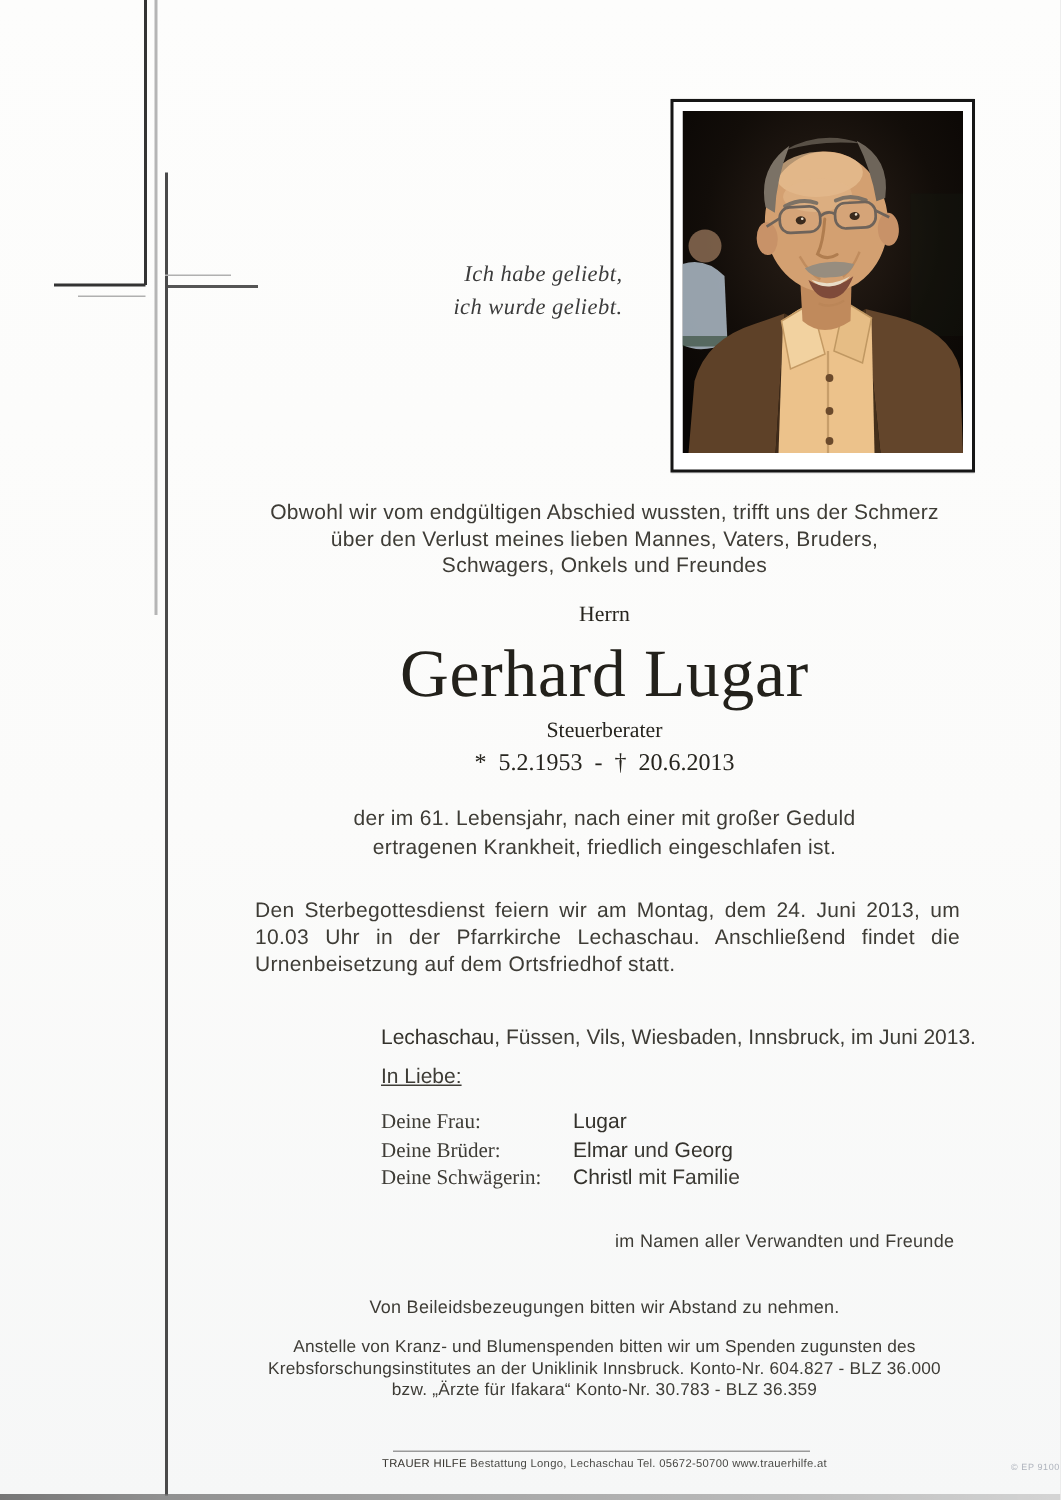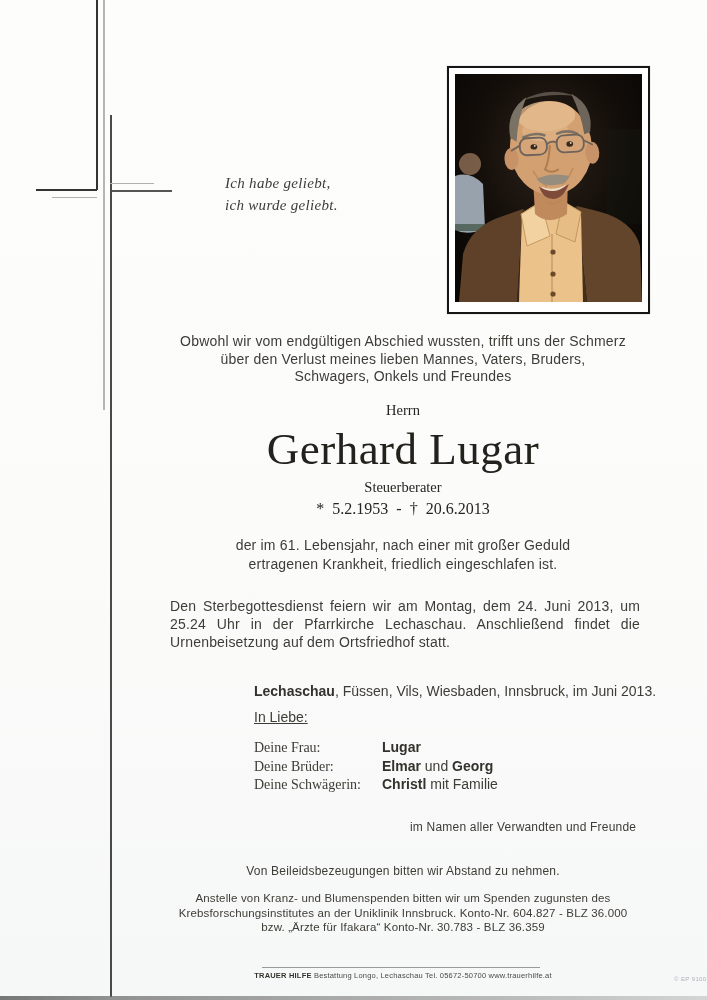--- a/index.html
+++ b/index.html
@@ -11,21 +11,21 @@
     overflow:hidden;
     font-family:"Liberation Sans",sans-serif;
     color:#3e3c36;
   }
   
   .xline{position:absolute;}
   
   .center-col{position:absolute;left:85px;width:636px;text-align:center;}
   .quote{
     position:absolute;left:225px;top:172px;width:190px;
-    text-align:left;
+    text-align:right;
     font-family:"Liberation Serif",serif;
     font-style:italic;
     font-size:15px;line-height:22px;
     color:#3c3c3c;letter-spacing:.3px;
   }
   .photo-frame{
     position:absolute;left:447px;top:66px;
     background:#fff;border:2px solid #161616;padding:6px;
     box-shadow:0 0 1px rgba(0,0,0,.3);
   }
@@ -40,21 +40,21 @@
   .passing{top:536px;font-size:14px;line-height:18.5px;letter-spacing:.2px;}
   .service{
     position:absolute;left:170px;top:598px;width:470px;
     font-size:14px;line-height:17.8px;text-align:justify;letter-spacing:.2px;
   }
   .dateline{position:absolute;left:254px;top:683px;font-size:14px;}
   .in-love{position:absolute;left:254px;top:709px;font-size:14px;text-decoration:underline;}
   .family{position:absolute;left:254px;top:738px;font-size:14px;}
   .family .row{height:18.5px;line-height:18.5px;white-space:nowrap;}
   .family .lbl{display:inline-block;width:128px;font-family:Liberation Serif, serif;}
-  .family b, .dateline b, .footer-text b{font-weight:bold;color:#34322c;}
+  .family b, .dateline b, .footer-text b{font-weight:normal;color:#34322c;}
   .in-name-of{position:absolute;left:382px;top:820px;font-size:12px;letter-spacing:.2px;padding-left:28px;}
   .condolence{top:864px;font-size:12px;letter-spacing:.2px;}
   .donation{top:891px;font-size:11.5px;line-height:14.6px;letter-spacing:.15px;}
   .footer-rule{position:absolute;left:262px;top:967px;width:278px;height:1px;background:#9a9a9a;}
   .footer-text{
     position:absolute;left:85px;top:971px;width:636px;text-align:center;
     font-size:7.5px;color:#4a4a46;letter-spacing:.2px;
   }
   .print-code{
     position:absolute;left:674px;top:976px;
@@ -172,21 +172,21 @@
 
   <div class="center-col profession">Steuerberater</div>
 
   <div class="center-col dates">* 5.2.1953 - † 20.6.2013</div>
 
   <div class="center-col passing">
     <div>der im 61. Lebensjahr, nach einer mit großer Geduld</div>
     <div>ertragenen Krankheit, friedlich eingeschlafen ist.</div>
   </div>
 
-  <div class="service">Den Sterbegottesdienst feiern wir am Montag, dem 24. Juni 2013, um 25.24 Uhr in der Pfarrkirche Lechaschau. Anschließend findet die Urnenbeisetzung auf dem Ortsfriedhof statt.</div>
+  <div class="service">Den Sterbegottesdienst feiern wir am Montag, dem 24. Juni 2013, um 10.03 Uhr in der Pfarrkirche Lechaschau. Anschließend findet die Urnenbeisetzung auf dem Ortsfriedhof statt.</div>
 
   <div class="dateline"><b>Lechaschau</b><span>, Füssen, Vils, Wiesbaden, Innsbruck, im Juni 2013.</span></div>
 
   <div class="in-love">In Liebe:</div>
 
   <div class="family">
     <div class="row"><span class="lbl">Deine Frau:</span><b>Lugar</b><span></span><b></b></div>
     <div class="row"><span class="lbl">Deine Brüder:</span><b>Elmar</b><span> und </span><b>Georg</b></div>
     <div class="row"><span class="lbl">Deine Schwägerin:</span><b>Christl</b><span> mit Familie</span><b></b></div>
   </div>

